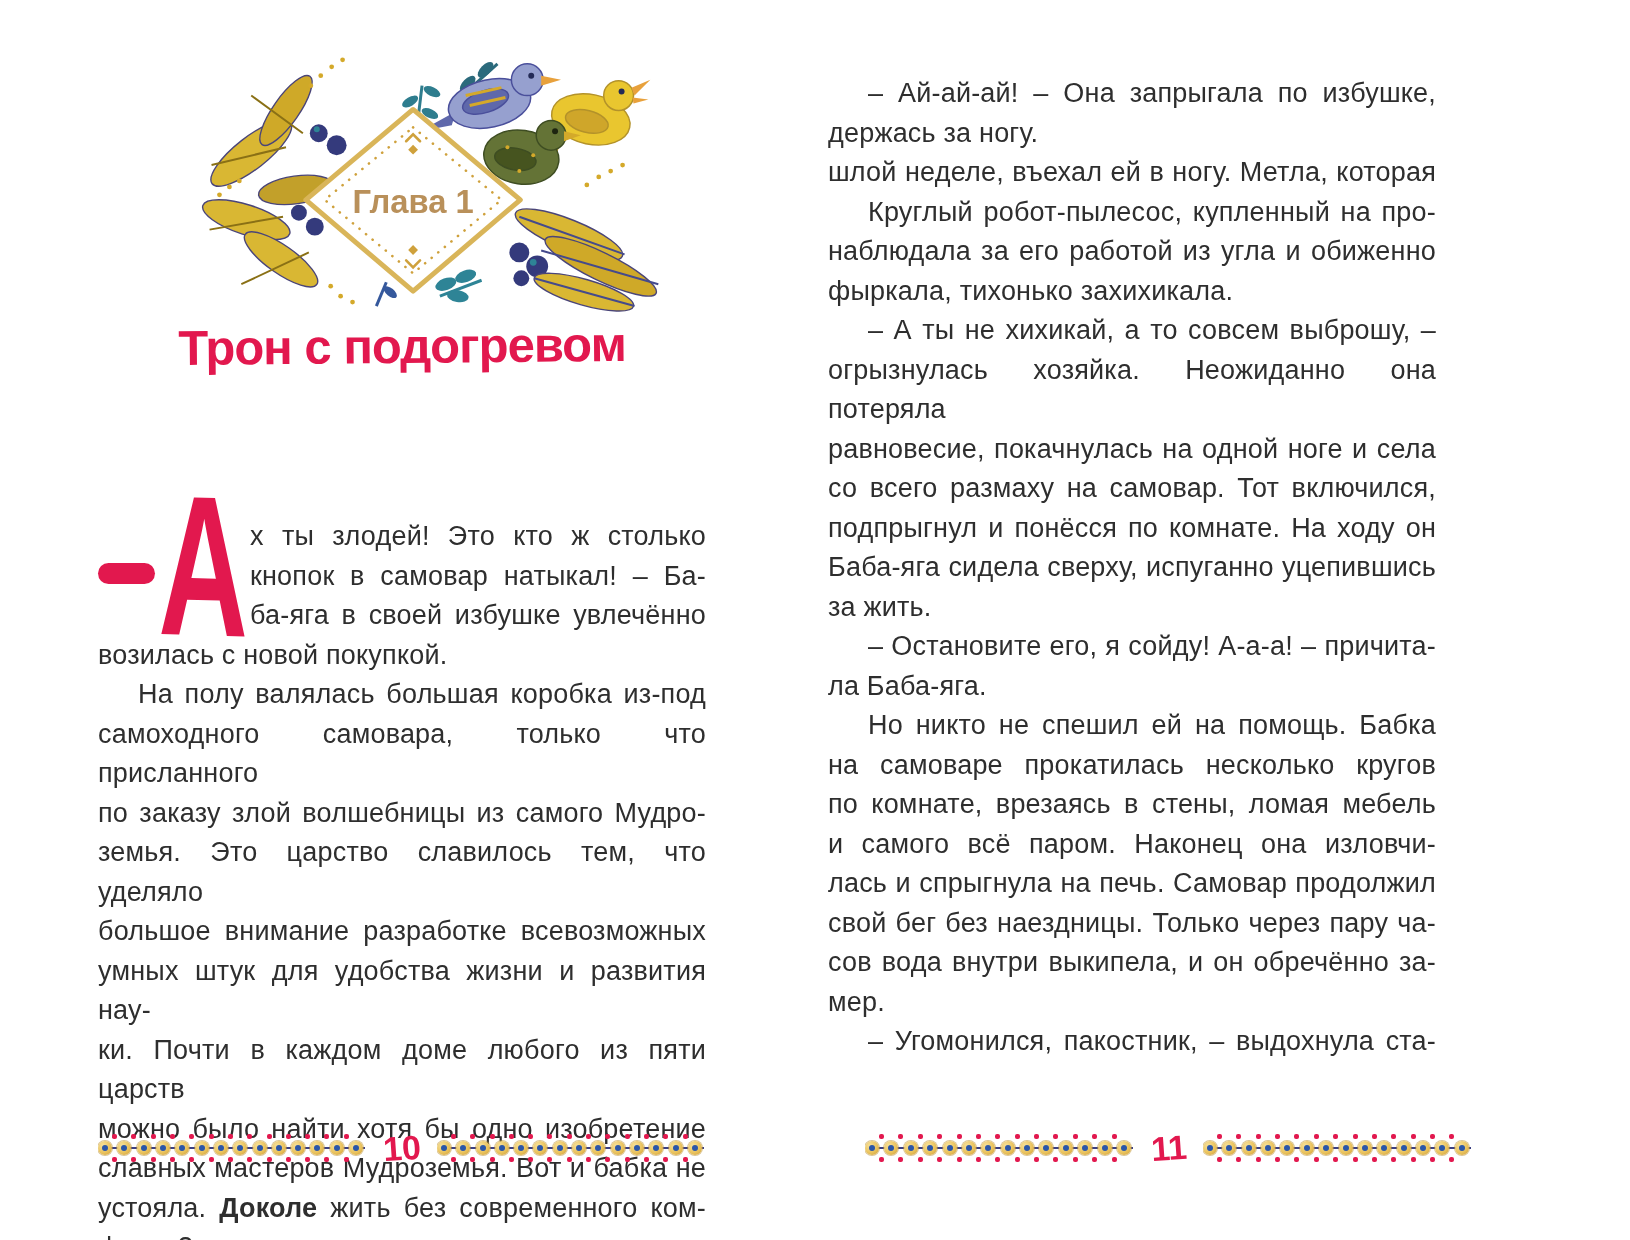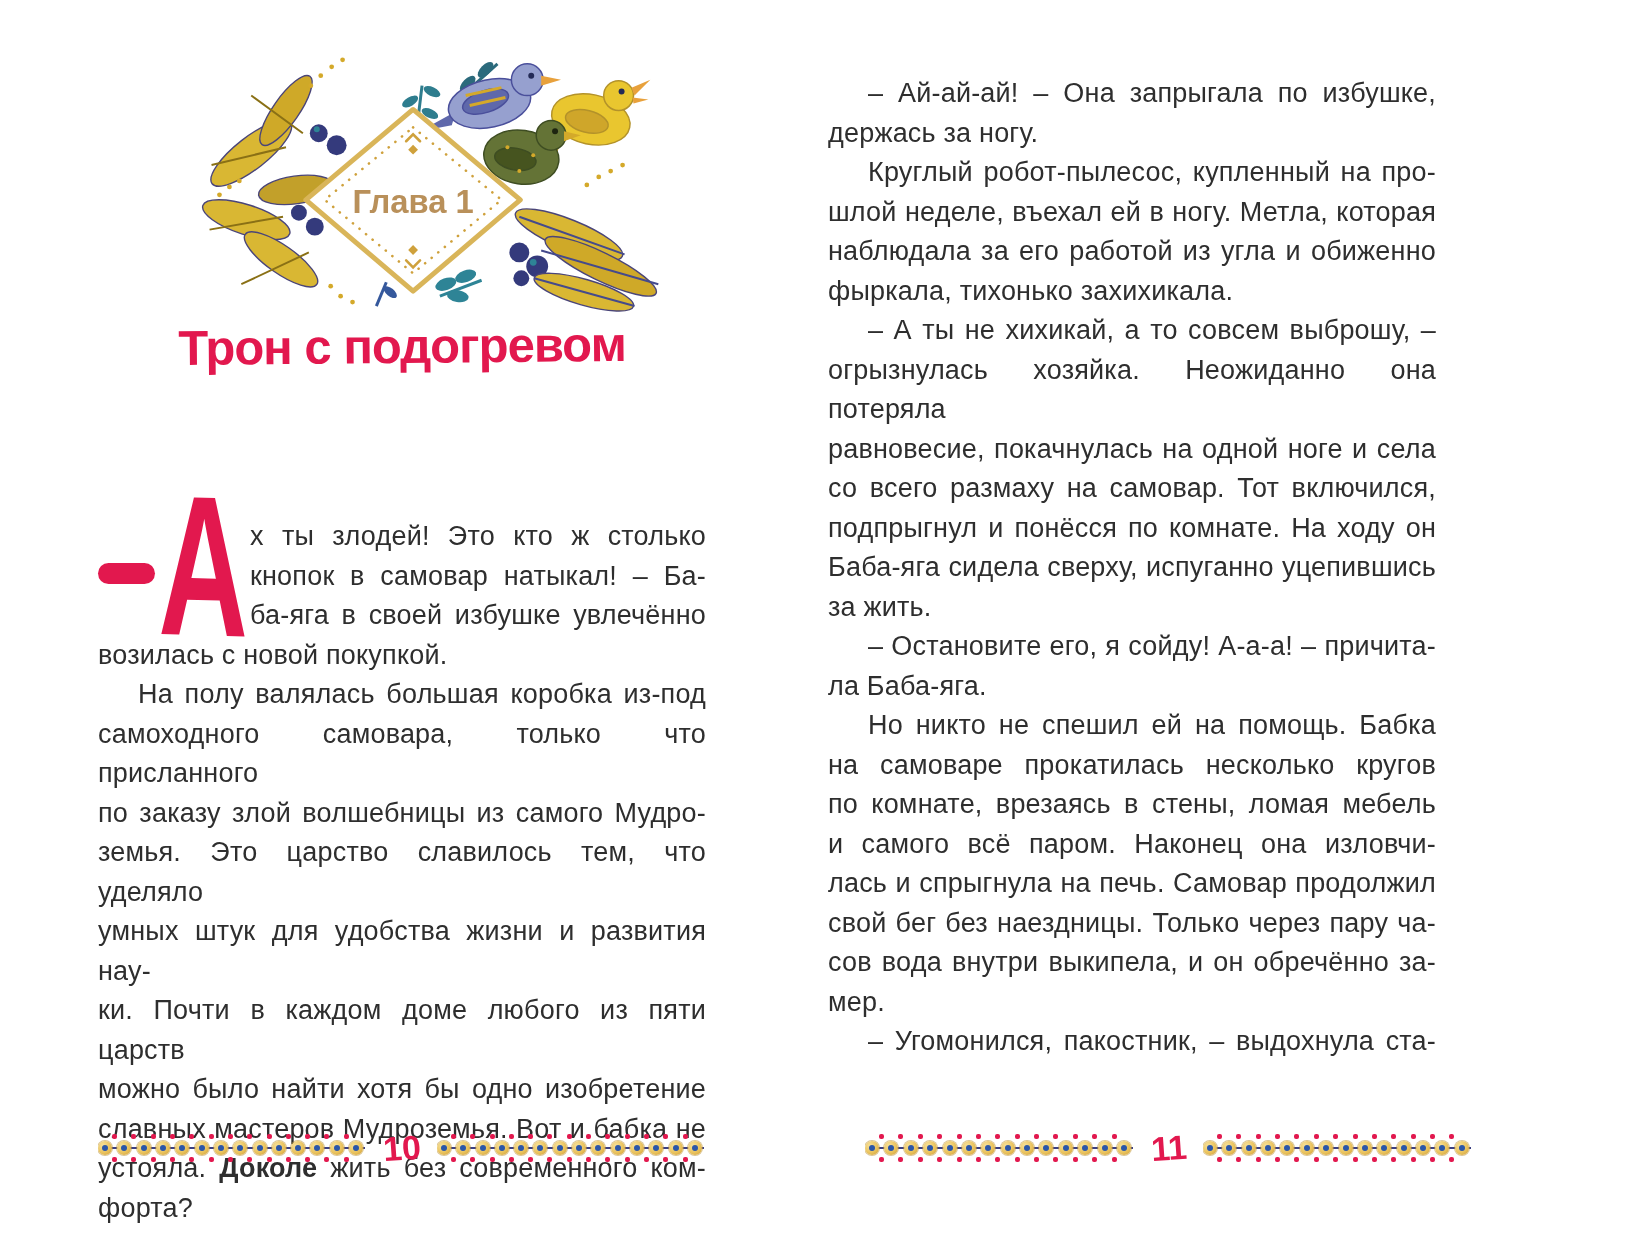--- a/index.html
+++ b/index.html
@@ -213,20 +213,21 @@
           <div class="line">х ты злодей! Это кто ж столько</div>
           <div class="line">кнопок в самовар натыкал! – Ба-</div>
           <div class="line">ба-яга в своей избушке увлечённо</div>
         </div>
       <div>
           <div class="line last">возилась с новой покупкой.</div>
           <div class="line indent">На полу валялась большая коробка из-под</div>
           <div class="line">самоходного самовара, только что присланного</div>
           <div class="line">по заказу злой волшебницы из самого Мудро-</div>
           <div class="line">земья. Это царство славилось тем, что уделяло</div>
+          <div class="line">большое внимание разработке всевозможных</div>
           <div class="line">умных штук для удобства жизни и развития нау-</div>
           <div class="line">ки. Почти в каждом доме любого из пяти царств</div>
           <div class="line">можно было найти хотя бы одно изобретение</div>
           <div class="line">славных мастеров Мудроземья. Вот и бабка не</div>
           <div class="line"><span>устояла. </span><b>Доколе</b><span> жить без современного ком-</span></div>
           <div class="line last">форта?</div>
         </div>
     </div>
 
     <div class="footer" id="left-footer">
@@ -371,22 +372,22 @@
             <span class="orn-bead"></span>
           </span>
         </div>
     </div>
   </div>
 
   <div>
     <div class="body-text" id="right-body">
         <div class="line indent">– Ай-ай-ай! – Она запрыгала по избушке,</div>
         <div class="line last">держась за ногу.</div>
+        <div class="line">шлой неделе, въехал ей в ногу. Метла, которая</div>
         <div class="line indent">Круглый робот-пылесос, купленный на про-</div>
-        <div class="line">шлой неделе, въехал ей в ногу. Метла, которая</div>
         <div class="line">наблюдала за его работой из угла и обиженно</div>
         <div class="line last">фыркала, тихонько захихикала.</div>
         <div class="line indent">– А ты не хихикай, а то совсем выброшу, –</div>
         <div class="line">огрызнулась хозяйка. Неожиданно она потеряла</div>
         <div class="line">равновесие, покачнулась на одной ноге и села</div>
         <div class="line">со всего размаху на самовар. Тот включился,</div>
         <div class="line">подпрыгнул и понёсся по комнате. На ходу он</div>
         <div class="line">Баба-яга сидела сверху, испуганно уцепившись</div>
         <div class="line last">за жить.</div>
         <div class="line indent">– Остановите его, я сойду! А-а-а! – причита-</div>

